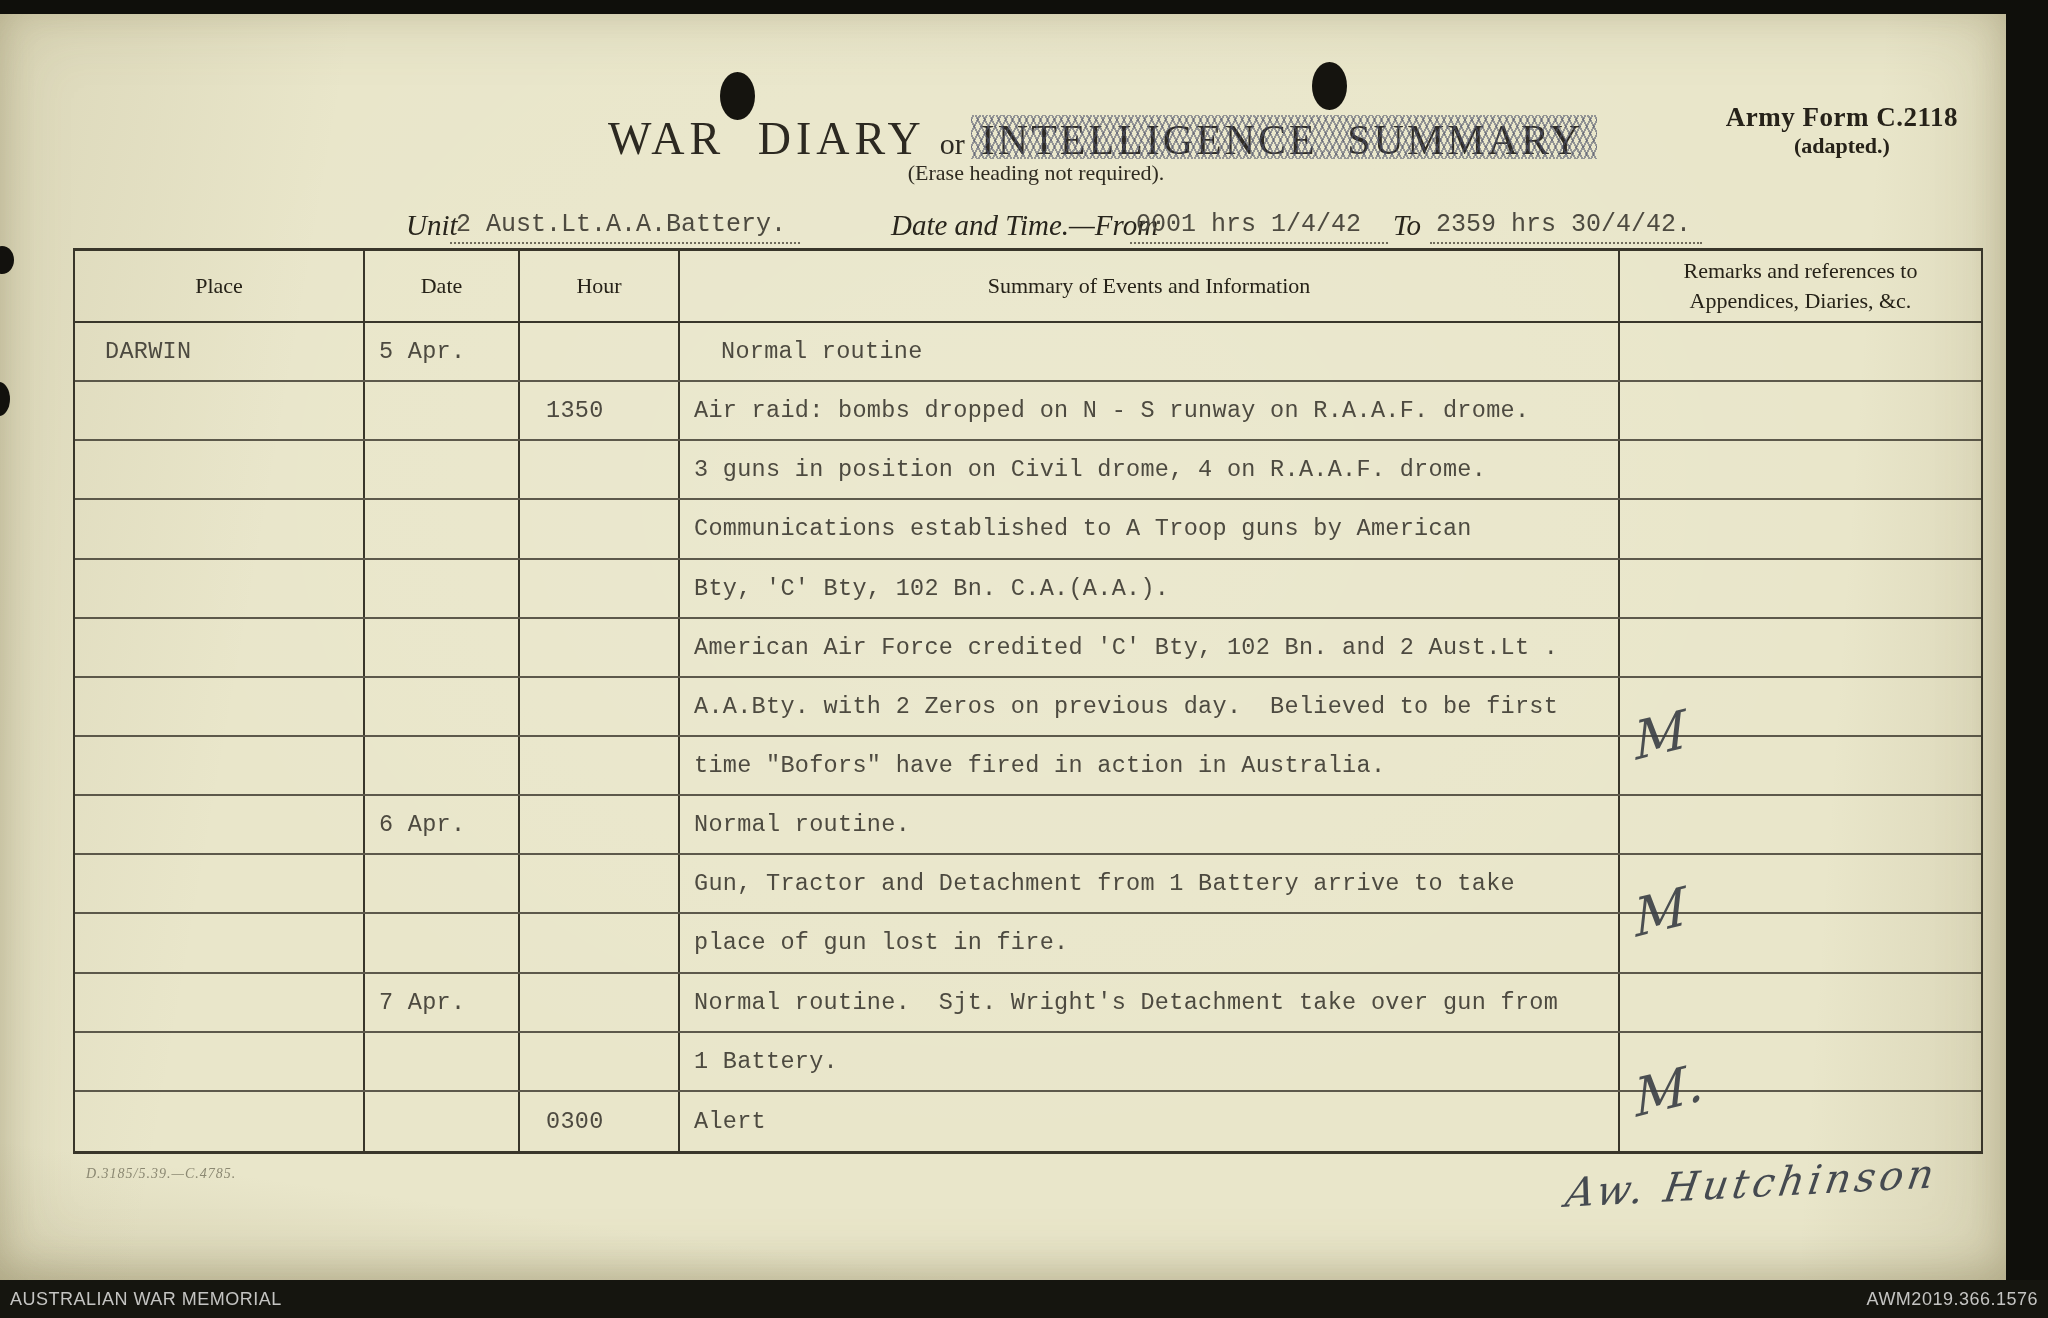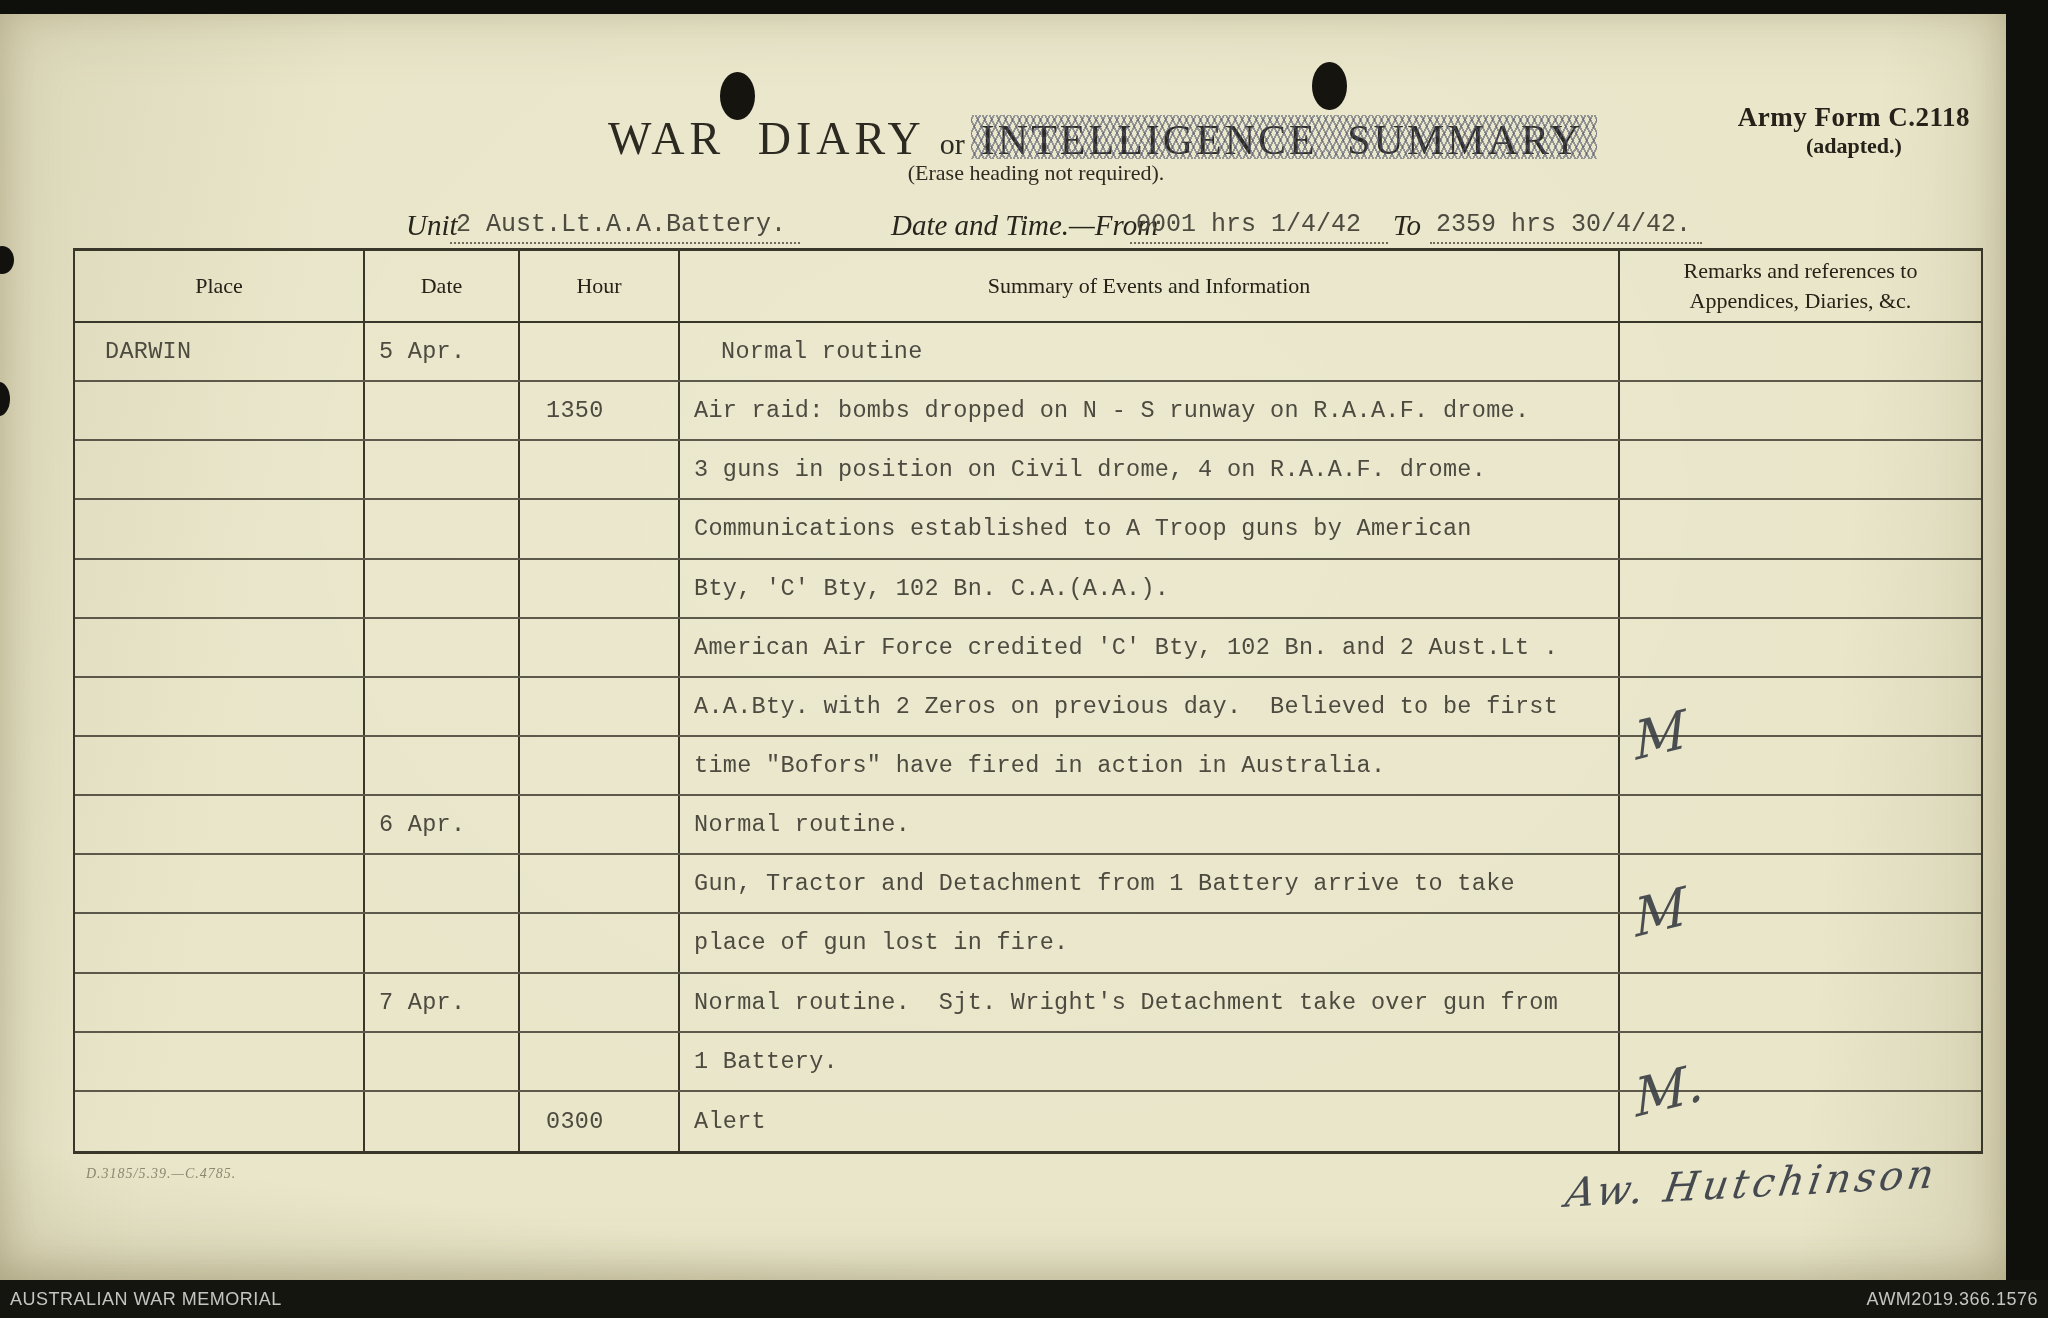--- a/index.html
+++ b/index.html
@@ -20,21 +20,21 @@
   }
 
   .hole { position:absolute; background:#15140f; border-radius:50%; }
   .hole-1 { left:720px; top:58px; width:35px; height:48px; }
   .hole-2 { left:1312px; top:48px; width:35px; height:48px; }
 
   .notch { position:absolute; background:#12110d; border-radius:50%; }
   .notch-1 { left:-10px; top:232px; width:24px; height:28px; }
   .notch-2 { left:-12px; top:368px; width:22px; height:34px; }
 
-  .form-no { position:absolute; right:36px; top:88px; text-align:center; color:#262219; }
+  .form-no { position:absolute; right:48px; top:88px; text-align:center; color:#262219; }
   .form-no .line1 { font-weight:bold; font-size:27px; letter-spacing:0.5px; }
   .form-no .line2 { font-size:22px; font-weight:bold; }
 
   .title { position:absolute; left:608px; top:98px; white-space:nowrap; color:#2c2921; }
   .title .main { font-size:46px; letter-spacing:5px; word-spacing:16px; }
   .title .or { font-size:30px; margin:0 12px 0 10px; }
   .title .crossed { font-size:42px; letter-spacing:3px; word-spacing:16px; position:relative; color:#2e2b26; }
   .title .crossed::before {
     content:""; position:absolute; left:-10px; right:-14px; top:-2px; bottom:4px;
     background:

